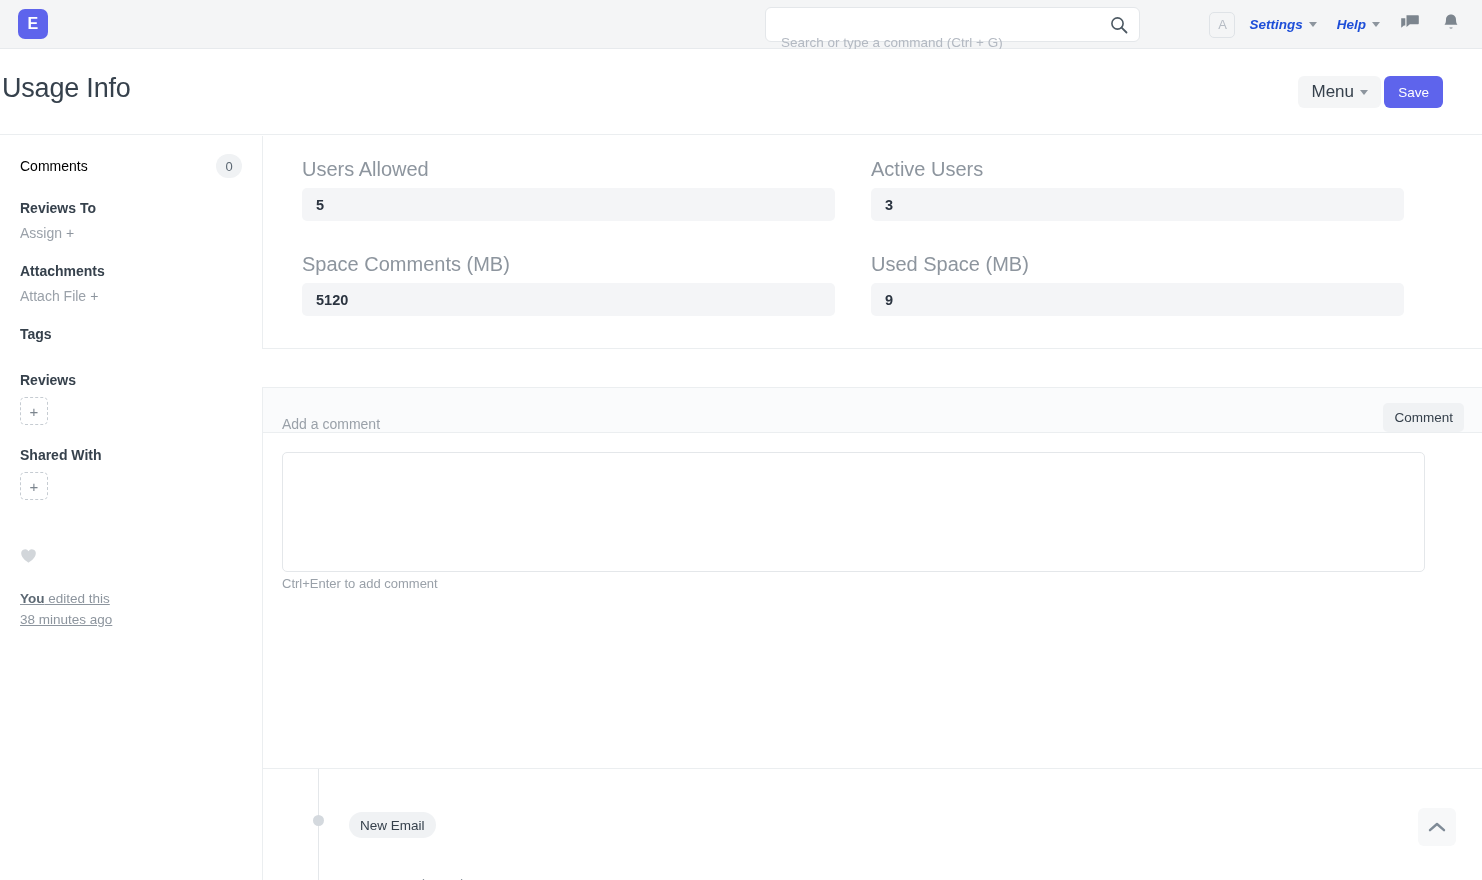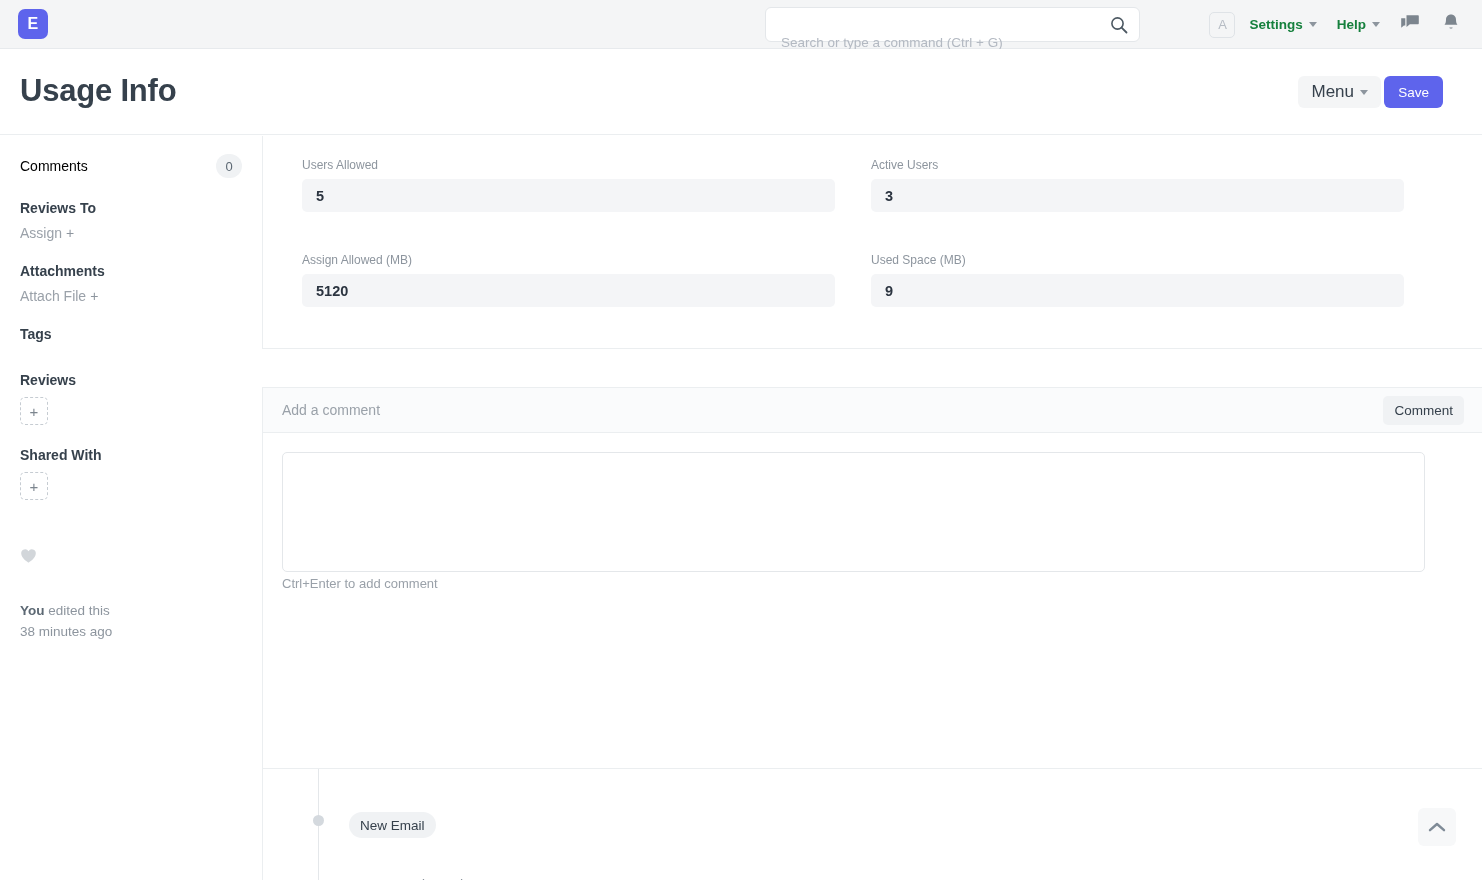--- a/index.html
+++ b/index.html
@@ -53,44 +53,45 @@
     width: 20px; height: 20px;
   }
   .avatar {
     width: 26px; height: 26px;
     border: 1px solid #dfe3e7; border-radius: 5px;
     display: flex; align-items: center; justify-content: center;
     color: #b6bcc4; font-size: 13px;
     margin-right: 14px;
   }
   .nav-link {
-    font-size: 13.5px; font-weight: bold; color: #15803d;
+    font-size: 13.5px; font-weight: bold; color: #1d4ed8;
     margin-right: 20px; display: flex; align-items: center;
     cursor: pointer;
+    font-style: italic;
   }
   .caret {
     display: inline-block; margin-left: 6px;
     width: 0; height: 0;
     border-left: 4.5px solid transparent;
     border-right: 4.5px solid transparent;
     border-top: 5px solid #8d959e;
   }
   .nav-icon { margin-right: 22px; cursor: pointer; }
   .nav-icon:last-child { margin-right: 22px; }
 
   
   .page-head {
     position: absolute; top: 49px; left: 0;
     width: 1482px; height: 86px;
     background: #ffffff;
     border-bottom: 1px solid #ebeef0;
   }
   .page-title {
-    position: absolute; left: 20px; top: 24px;
-    font-size: 31px; font-weight: bold; color: #36414c;
+    position: absolute; left: 2px; top: 24px;
+    font-size: 27px; font-weight: normal; color: #36414c;
     letter-spacing: -0.2px;
   }
   .btn-menu {
     position: absolute; right: 101px; top: 27px;
     height: 32px; padding: 0 13px;
     background: #f4f5f6; border: 0; border-radius: 6px;
     font-family: "Liberation Sans", sans-serif;
     font-size: 17px; color: #36414c;
     display: flex; align-items: center; cursor: pointer;
   }
@@ -133,21 +134,22 @@
   .add-box {
     width: 28px; height: 28px;
     border: 1px dashed #c6ccd2; border-radius: 5px;
     display: flex; align-items: center; justify-content: center;
     color: #7c858e; font-size: 15px; line-height: 1;
     margin-bottom: 22px; cursor: pointer;
   }
   .heart { margin-top: 48px; cursor: pointer; }
   .activity {
     font-size: 13.5px; color: #8d959e; line-height: 21px;
-    margin-top: 32px;
+    margin-top: 20px;
+    text-decoration: underline;
   }
   .activity b { color: #5c6873; }
 
   
   .main {
     position: absolute; left: 262px; top: 136px;
     width: 1220px; height: 744px;
     background: #ffffff;
   }
   .card {
@@ -157,40 +159,40 @@
   }
   .form-card {
     position: absolute; left: 0; top: 0;
     width: 1220px; height: 213px;
     padding: 22px 39px 0 39px;
     display: flex; flex-wrap: wrap;
   }
   .field { width: 533px; margin-bottom: 18px; }
   .field:nth-child(odd) { margin-right: 36px; }
   .field-label {
-    font-size: 12px; color: #8d959e; margin-bottom: 7px;
+    font-size: 20px; color: #8d959e; margin-bottom: 7px;
   }
   .field-value {
     height: 33px; background: #f4f5f7; border-radius: 5px;
     display: flex; align-items: center;
     padding: 0 14px;
     font-size: 14.5px; font-weight: bold; color: #2b3440;
     cursor: text;
   }
 
   .comment-card {
     position: absolute; left: 0; top: 251px;
     width: 1220px; height: 382px;
     border: 1px solid #ebeef0;
     border-right: 0;
   }
   .comment-head {
     height: 45px; background: #fafbfc;
     border-bottom: 1px solid #ebeef0;
-    display: flex; align-items: center; justify-content: space-between;
+    display: flex; align-items: flex-end; justify-content: space-between;
     padding: 0 18px 0 19px;
   }
   .comment-head-title { font-size: 14px; color: #9aa1a9; }
   .btn-comment {
     height: 29px; padding: 0 11px;
     background: #f0f2f4; border: 0; border-radius: 5px;
     font-family: "Liberation Sans", sans-serif;
     font-size: 13.5px; color: #36414c;
     display: flex; align-items: center; cursor: pointer;
   }
@@ -347,21 +349,21 @@
   <div class="card form-card">
     <div class="field">
       <div class="field-label">Users Allowed</div>
       <div class="field-value">5</div>
     </div>
     <div class="field">
       <div class="field-label">Active Users</div>
       <div class="field-value">3</div>
     </div>
     <div class="field">
-      <div class="field-label">Assign Allowed (MB)</div>
+      <div class="field-label">Space Comments (MB)</div>
       <div class="field-value">5120</div>
     </div>
     <div class="field">
       <div class="field-label">Used Space (MB)</div>
       <div class="field-value">9</div>
     </div>
   </div>
 
   <div class="comment-card">
     <div class="comment-head">

